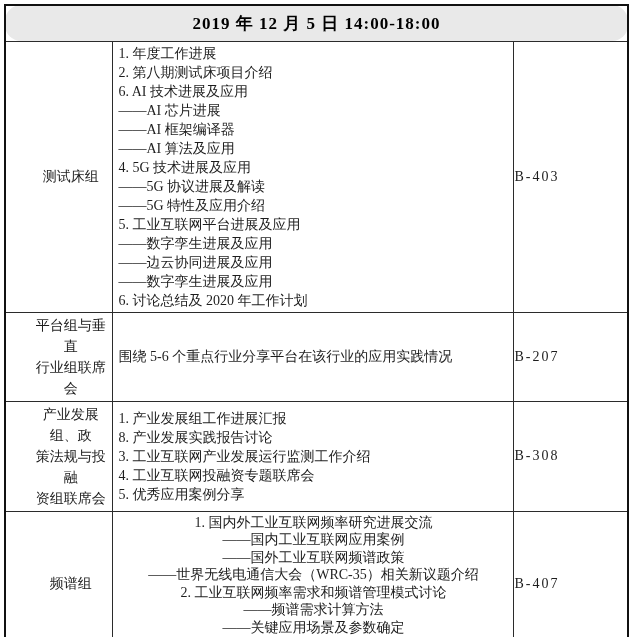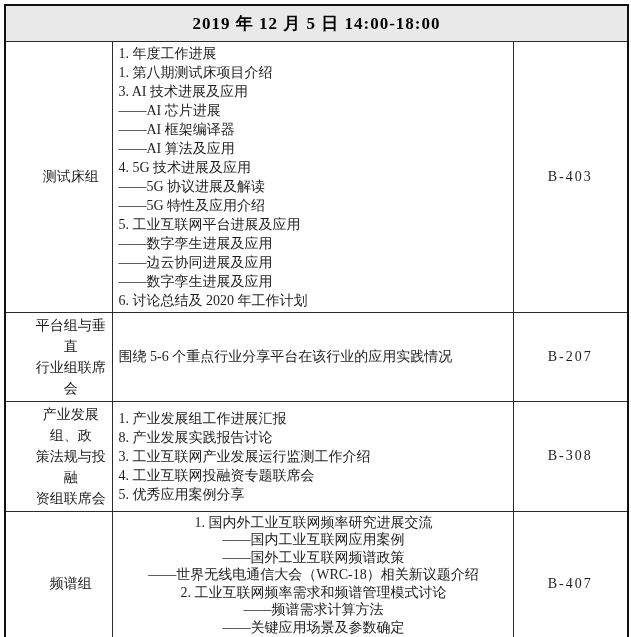--- a/index.html
+++ b/index.html
@@ -28,38 +28,38 @@
     overflow:hidden;
   }
   th.title-cell{
     background:var(--header-bg);
     height:36px;
     font-size:17px;
     font-weight:bold;
     text-align:center;
     letter-spacing:1px;
     color:#000;
+    border-radius:16px;
   }
   td.group{
     text-align:center;
     vertical-align:middle;
     font-size:14px;
     padding:2px 3px;
   }
   td.group .line{line-height:21px;margin-left:24px;}
   td.agenda{
     vertical-align:middle;
     font-size:14px;
     padding:2px 4px 2px 6px;
     text-align:left;
   }
   td.agenda .line{line-height:19px;white-space:nowrap;}
   tr.r4 td.agenda .line{line-height:17.5px;text-align:center;}
   td.room{
-    text-align:center;
     vertical-align:middle;
     font-size:14px;
     letter-spacing:2px;
   }
   tr.r1{height:268px;}
   tr.r2{height:81px;padding-left:24px;}
   tr.r3{height:95px;}
   tr.r4{height:141px;}
 </style>
 </head>
@@ -77,22 +77,22 @@
         <th class="title-cell" colspan="3">2019 年 12 月 5 日 14:00-18:00</th>
       </tr>
     </thead>
     <tbody>
       <tr class="r1">
         <td class="group">
             <div class="line">测试床组</div>
           </td>
         <td class="agenda">
             <div class="line">1. 年度工作进展</div>
-            <div class="line">1. 第八期测试床项目介绍</div>
-            <div class="line">3. AI 技术进展及应用</div>
+            <div class="line">2. 第八期测试床项目介绍</div>
+            <div class="line">6. AI 技术进展及应用</div>
             <div class="line">——AI 芯片进展</div>
             <div class="line">——AI 框架编译器</div>
             <div class="line">——AI 算法及应用</div>
             <div class="line">4. 5G 技术进展及应用</div>
             <div class="line">——5G 协议进展及解读</div>
             <div class="line">——5G 特性及应用介绍</div>
             <div class="line">5. 工业互联网平台进展及应用</div>
             <div class="line">——数字孪生进展及应用</div>
             <div class="line">——边云协同进展及应用</div>
             <div class="line">——数字孪生进展及应用</div>
@@ -126,21 +126,21 @@
         <td class="room">B-308</td>
       </tr>
       <tr class="r4">
         <td class="group">
             <div class="line">频谱组</div>
           </td>
         <td class="agenda">
             <div class="line">1. 国内外工业互联网频率研究进展交流</div>
             <div class="line">——国内工业互联网应用案例</div>
             <div class="line">——国外工业互联网频谱政策</div>
-            <div class="line">——世界无线电通信大会（WRC-18）相关新议题介绍</div>
+            <div class="line">——世界无线电通信大会（WRC-35）相关新议题介绍</div>
             <div class="line">2. 工业互联网频率需求和频谱管理模式讨论</div>
             <div class="line">——频谱需求计算方法</div>
             <div class="line">——关键应用场景及参数确定</div>
             <div class="line">3. 年度总结和下一年度工作计划</div>
           </td>
         <td class="room">B-407</td>
       </tr>
     </tbody>
   </table>
 </div>

